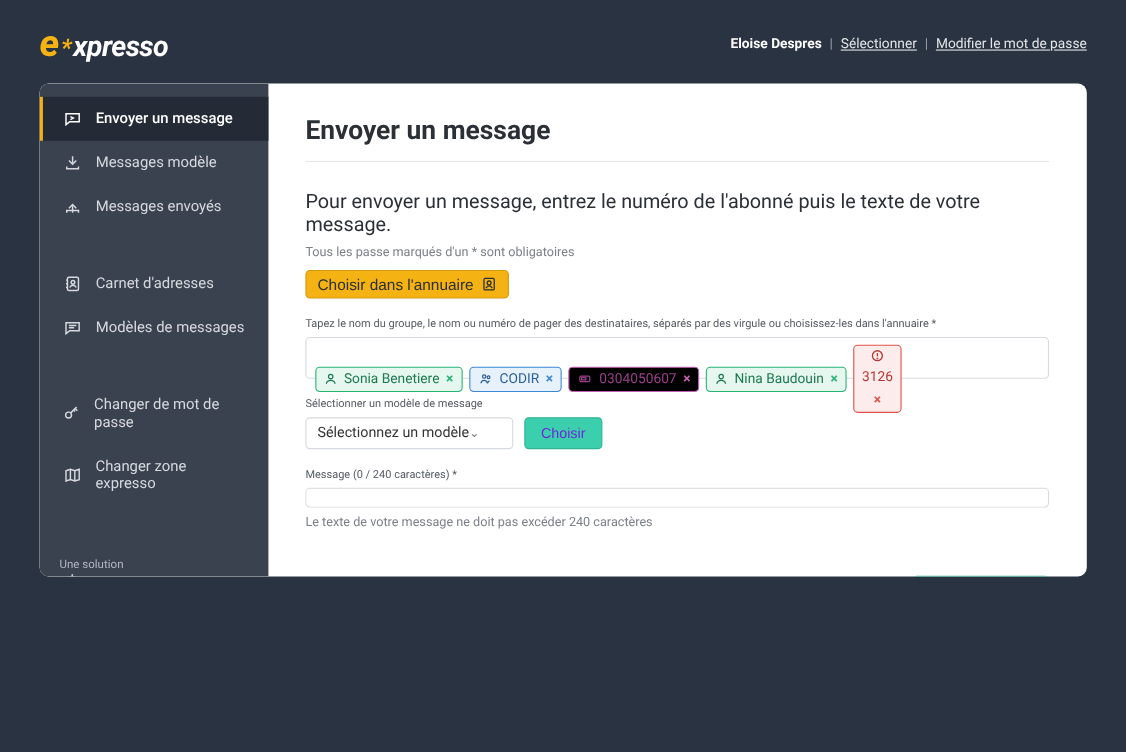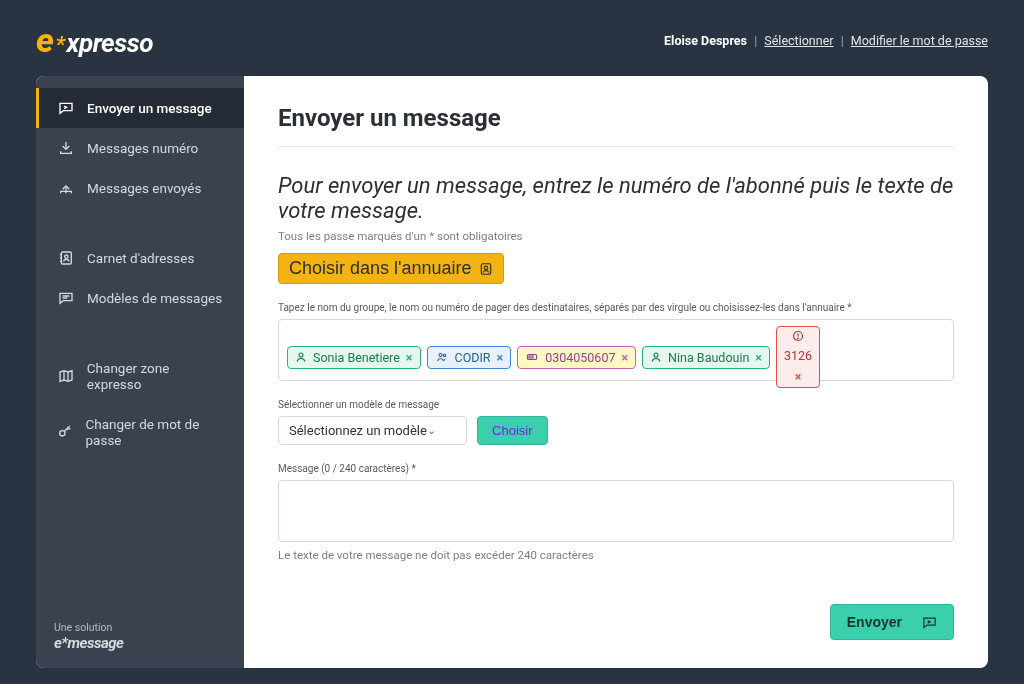--- a/index.html
+++ b/index.html
@@ -43,21 +43,21 @@
 }
 .user-links .username { font-weight: 700; color: #fff; }
 .user-links a { color: #e3e5e8; text-decoration: underline; cursor: pointer; }
 .user-links .sep { margin: 0 4px; color: #9aa1ab; }
 .app {
   display: flex;
   margin: 0 36px 24px 36px;
   background: #fff;
   border-radius: 8px;
   overflow: hidden;
-  height: 592px;
+  height: 448px;
 }
 .sidebar {
   width: 208px;
   background: #3a4250;
   color: #d6d9de;
   display: flex;
   flex-direction: column;
 }
 .sidebar-section { padding-top: 12px; }
 .sidebar-group { margin-bottom: 30px; }
@@ -98,36 +98,35 @@
   flex-direction: column;
 }
 .page-title {
   font-size: 24px;
   font-weight: 700;
   color: #2b2f36;
   margin-bottom: 14px;
 }
 .hr { border: none; border-top: 1px solid #e3e5e8; margin-bottom: 26px; }
 .intro {
-  font-size: 22px;
+  font-size: 18px;
   color: #2b2f36;
   margin-bottom: 6px;
-  font-style: italic;
 }
 .hint-small { font-size: 11.5px; color: #7a7f88; margin-bottom: 10px; }
 .btn-directory {
   display: inline-flex;
   align-items: center;
   gap: 7px;
   background: #f4b213;
   color: #2b2f36;
   border: 1px solid #d49a0f;
   border-radius: 4px;
   padding: 4px 10px;
-  font-size: 18px;
+  font-size: 14px;
   cursor: pointer;
   margin-bottom: 18px;
 }
 .label { font-size: 10px; color: #555b64; margin-bottom: 6px; }
 .tag-input {
   border: 1px solid #d6d9de;
   border-radius: 4px;
   padding: 6px 8px;
   display: flex;
   flex-wrap: wrap;
@@ -143,21 +142,21 @@
   border-radius: 4px;
   padding: 3px 7px;
   font-size: 12.5px;
   border: 1px solid;
 }
 .tag .tx { cursor: pointer; font-weight: 700; }
 .tag-green  { background: #e6f7ef; border-color: #27b574; color: #1d7a4e; }
 .tag-green .tx { color: #27b574; }
 .tag-blue   { background: #e7f1fb; border-color: #3c87d6; color: #2b5f99; }
 .tag-blue .tx { color: #3c87d6; }
-.tag-pink   { background: #fef9c3; border-color: #c561b5; color: #9a3f8c; }
+.tag-pink   { background: #000000; border-color: #c561b5; color: #9a3f8c; }
 .tag-pink .tx { color: #c561b5; }
 .tag-red    { background: #fdecec; border-color: #e1514a; color: #b33a34; flex-direction: column; }
 .tag-red .tx { color: #e1514a; }
 .model-row { display: flex; gap: 10px; margin-bottom: 18px; }
 .select {
   border: 1px solid #d6d9de;
   border-radius: 4px;
   padding: 6px 30px 6px 10px;
   font-size: 13px;
   background: #fff;
@@ -240,21 +239,21 @@
           <span>Envoyer un message</span>
         </div>
         <div class="nav-item">
           <span class="icon">
             <svg width="16" height="16" viewBox="0 0 24 24" fill="none" stroke="currentColor" stroke-width="2">
                 <path d="M12 3v10"></path>
                 <path d="M7 9l5 5 5-5"></path>
                 <path d="M4 17v3h16v-3"></path>
               </svg>
           </span>
-          <span>Messages numéro</span>
+          <span>Messages modèle</span>
         </div>
         <div class="nav-item">
           <span class="icon">
             <svg width="16" height="16" viewBox="0 0 24 24" fill="none" stroke="currentColor" stroke-width="2">
                 <path d="M12 20V10"></path>
                 <path d="M7 14l5-5 5 5"></path>
                 <path d="M4 20v-3h16v3"></path>
               </svg>
           </span>
           <span>Messages envoyés</span>
@@ -279,34 +278,34 @@
                 <path d="M7 9h10M7 12h7"></path>
               </svg>
           </span>
           <span>Modèles de messages</span>
         </div>
       </div>
       <div class="sidebar-group">
         <div class="nav-item">
           <span class="icon">
             <svg width="16" height="16" viewBox="0 0 24 24" fill="none" stroke="currentColor" stroke-width="2">
+                <circle cx="8" cy="14" r="4"></circle>
+                <path d="M11 11l8-8M17 5l3 3M15 7l2 2"></path>
+              </svg>
+          </span>
+          <span>Changer de mot de passe</span>
+        </div>
+        <div class="nav-item">
+          <span class="icon">
+            <svg width="16" height="16" viewBox="0 0 24 24" fill="none" stroke="currentColor" stroke-width="2">
                 <path d="M3 6l6-2 6 2 6-2v14l-6 2-6-2-6 2V6z"></path>
                 <path d="M9 4v14M15 6v14"></path>
               </svg>
           </span>
           <span>Changer zone expresso</span>
-        </div>
-        <div class="nav-item">
-          <span class="icon">
-            <svg width="16" height="16" viewBox="0 0 24 24" fill="none" stroke="currentColor" stroke-width="2">
-                <circle cx="8" cy="14" r="4"></circle>
-                <path d="M11 11l8-8M17 5l3 3M15 7l2 2"></path>
-              </svg>
-          </span>
-          <span>Changer de mot de passe</span>
         </div>
       </div>
     </div>
     <div class="sidebar-footer">
       <div>Une solution</div>
       <div class="emsg">e*message</div>
     </div>
   </aside>
 
   <main class="main">

